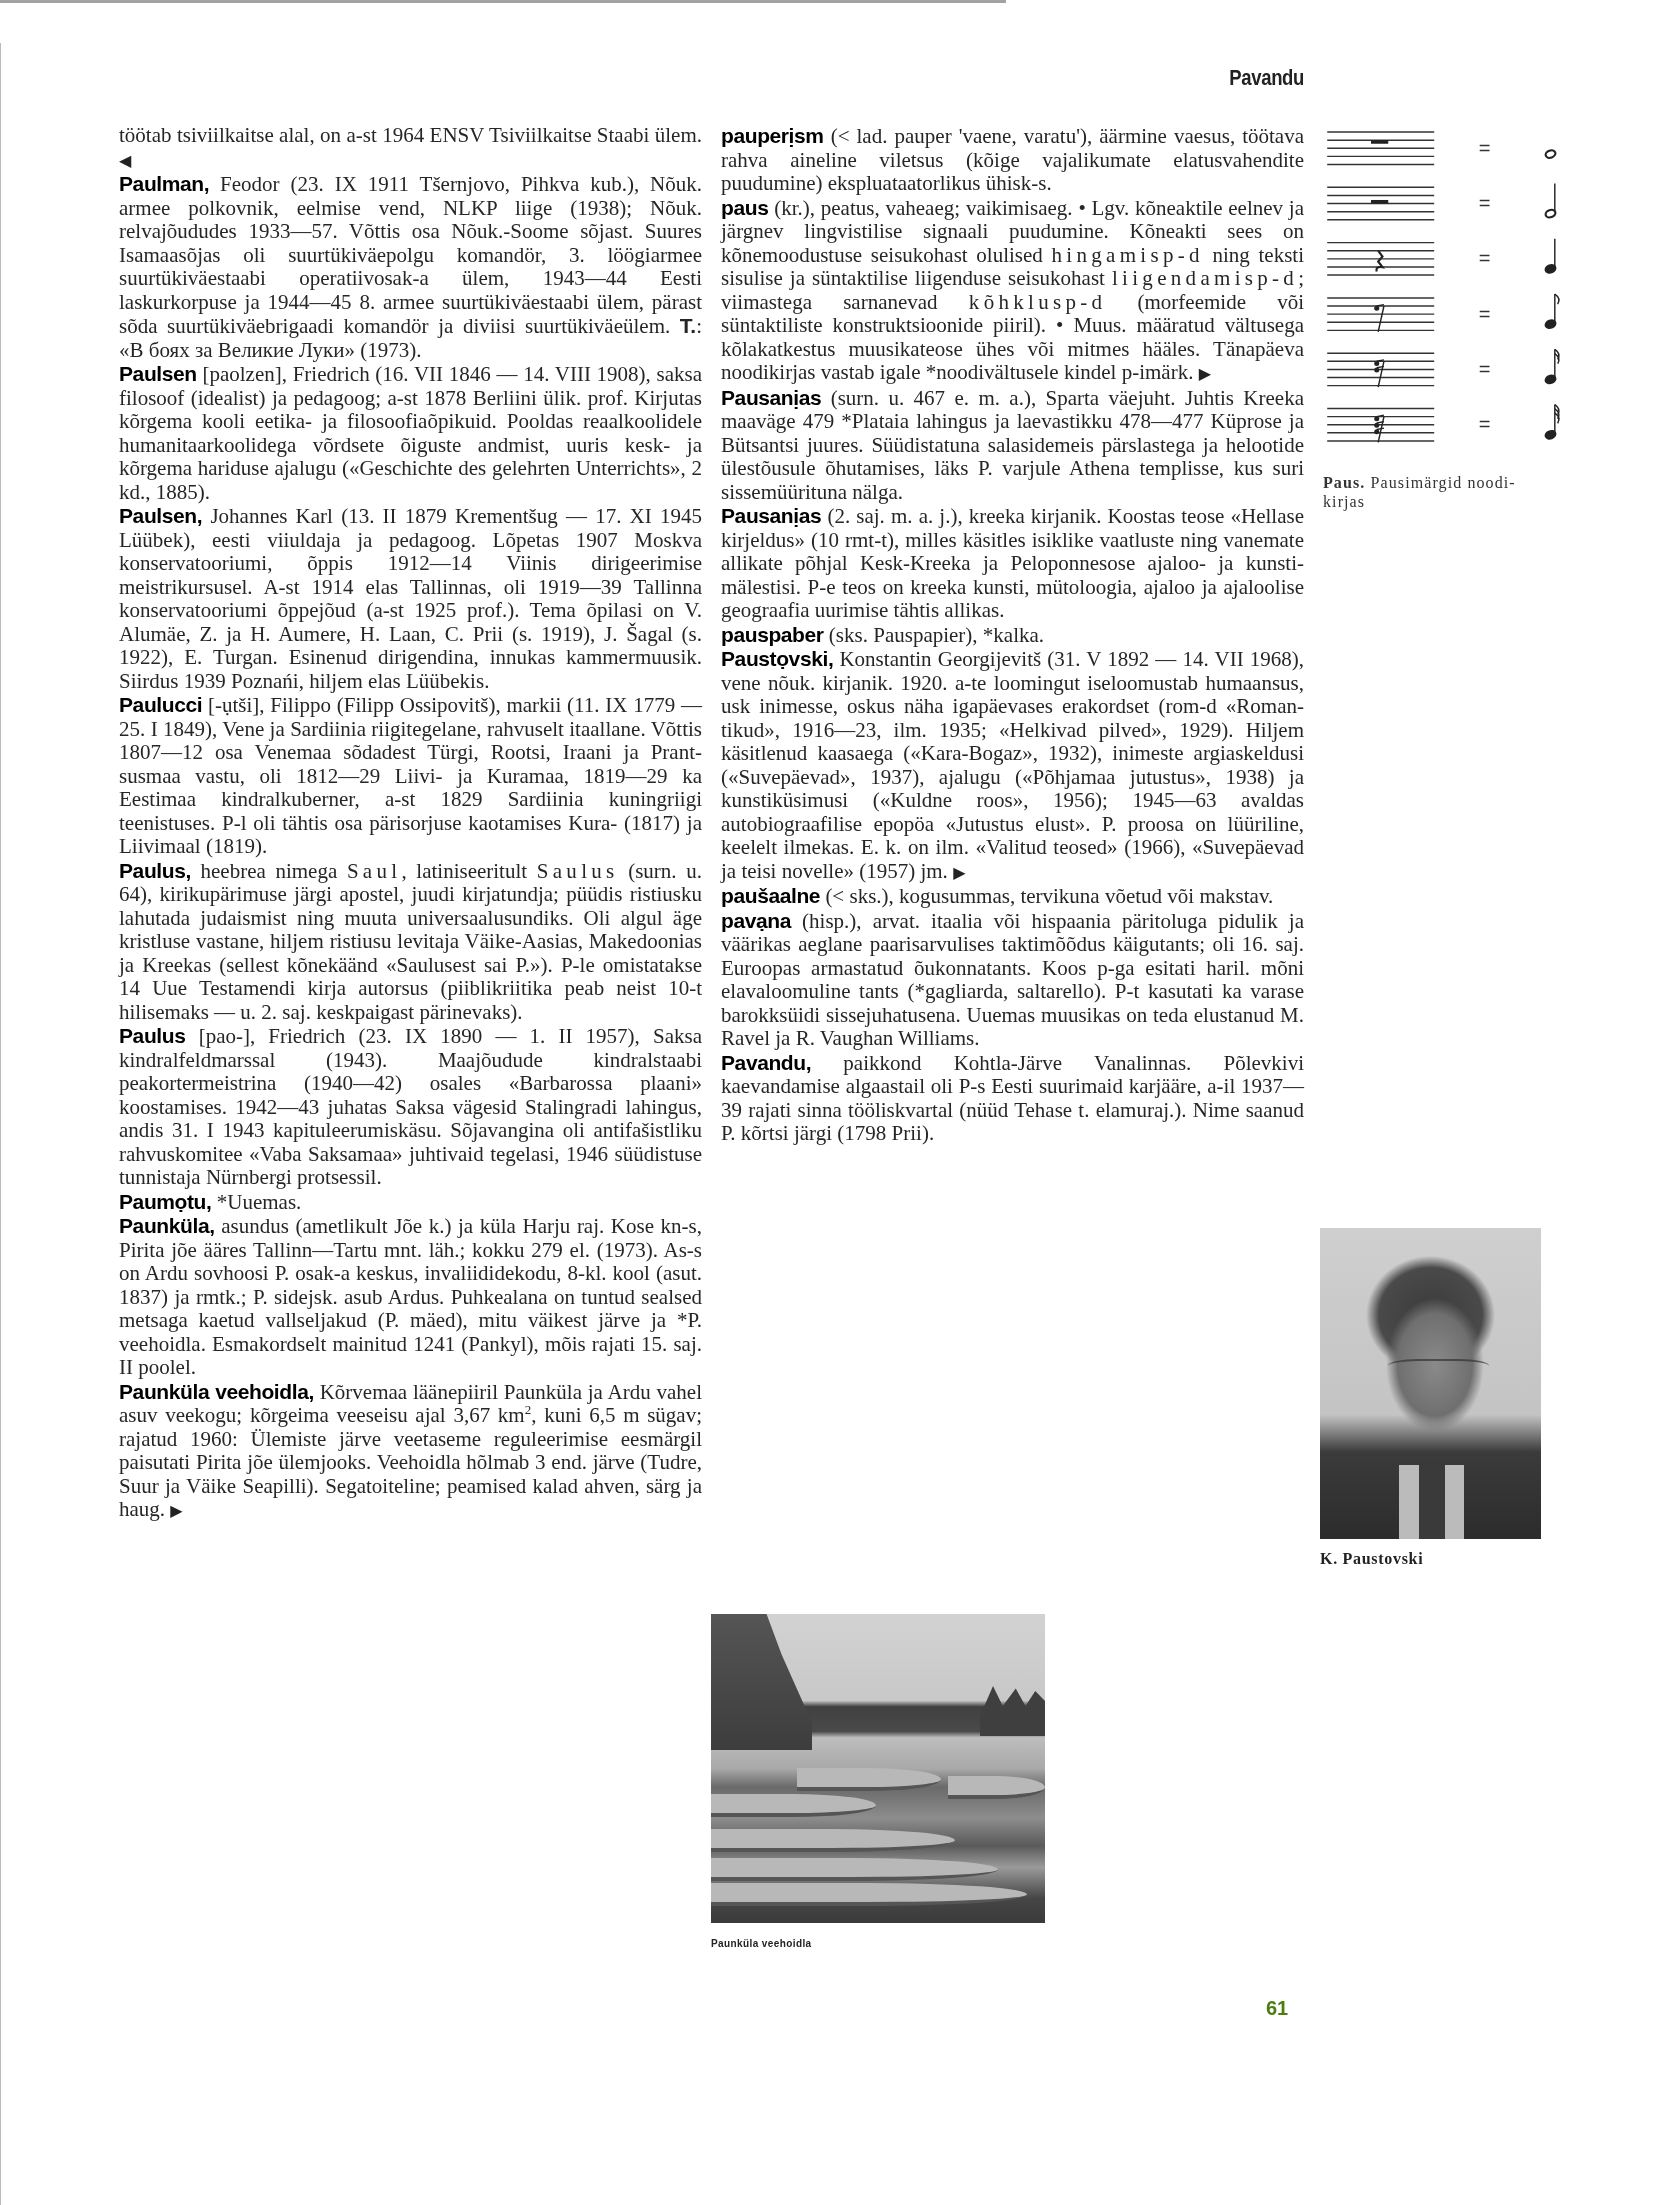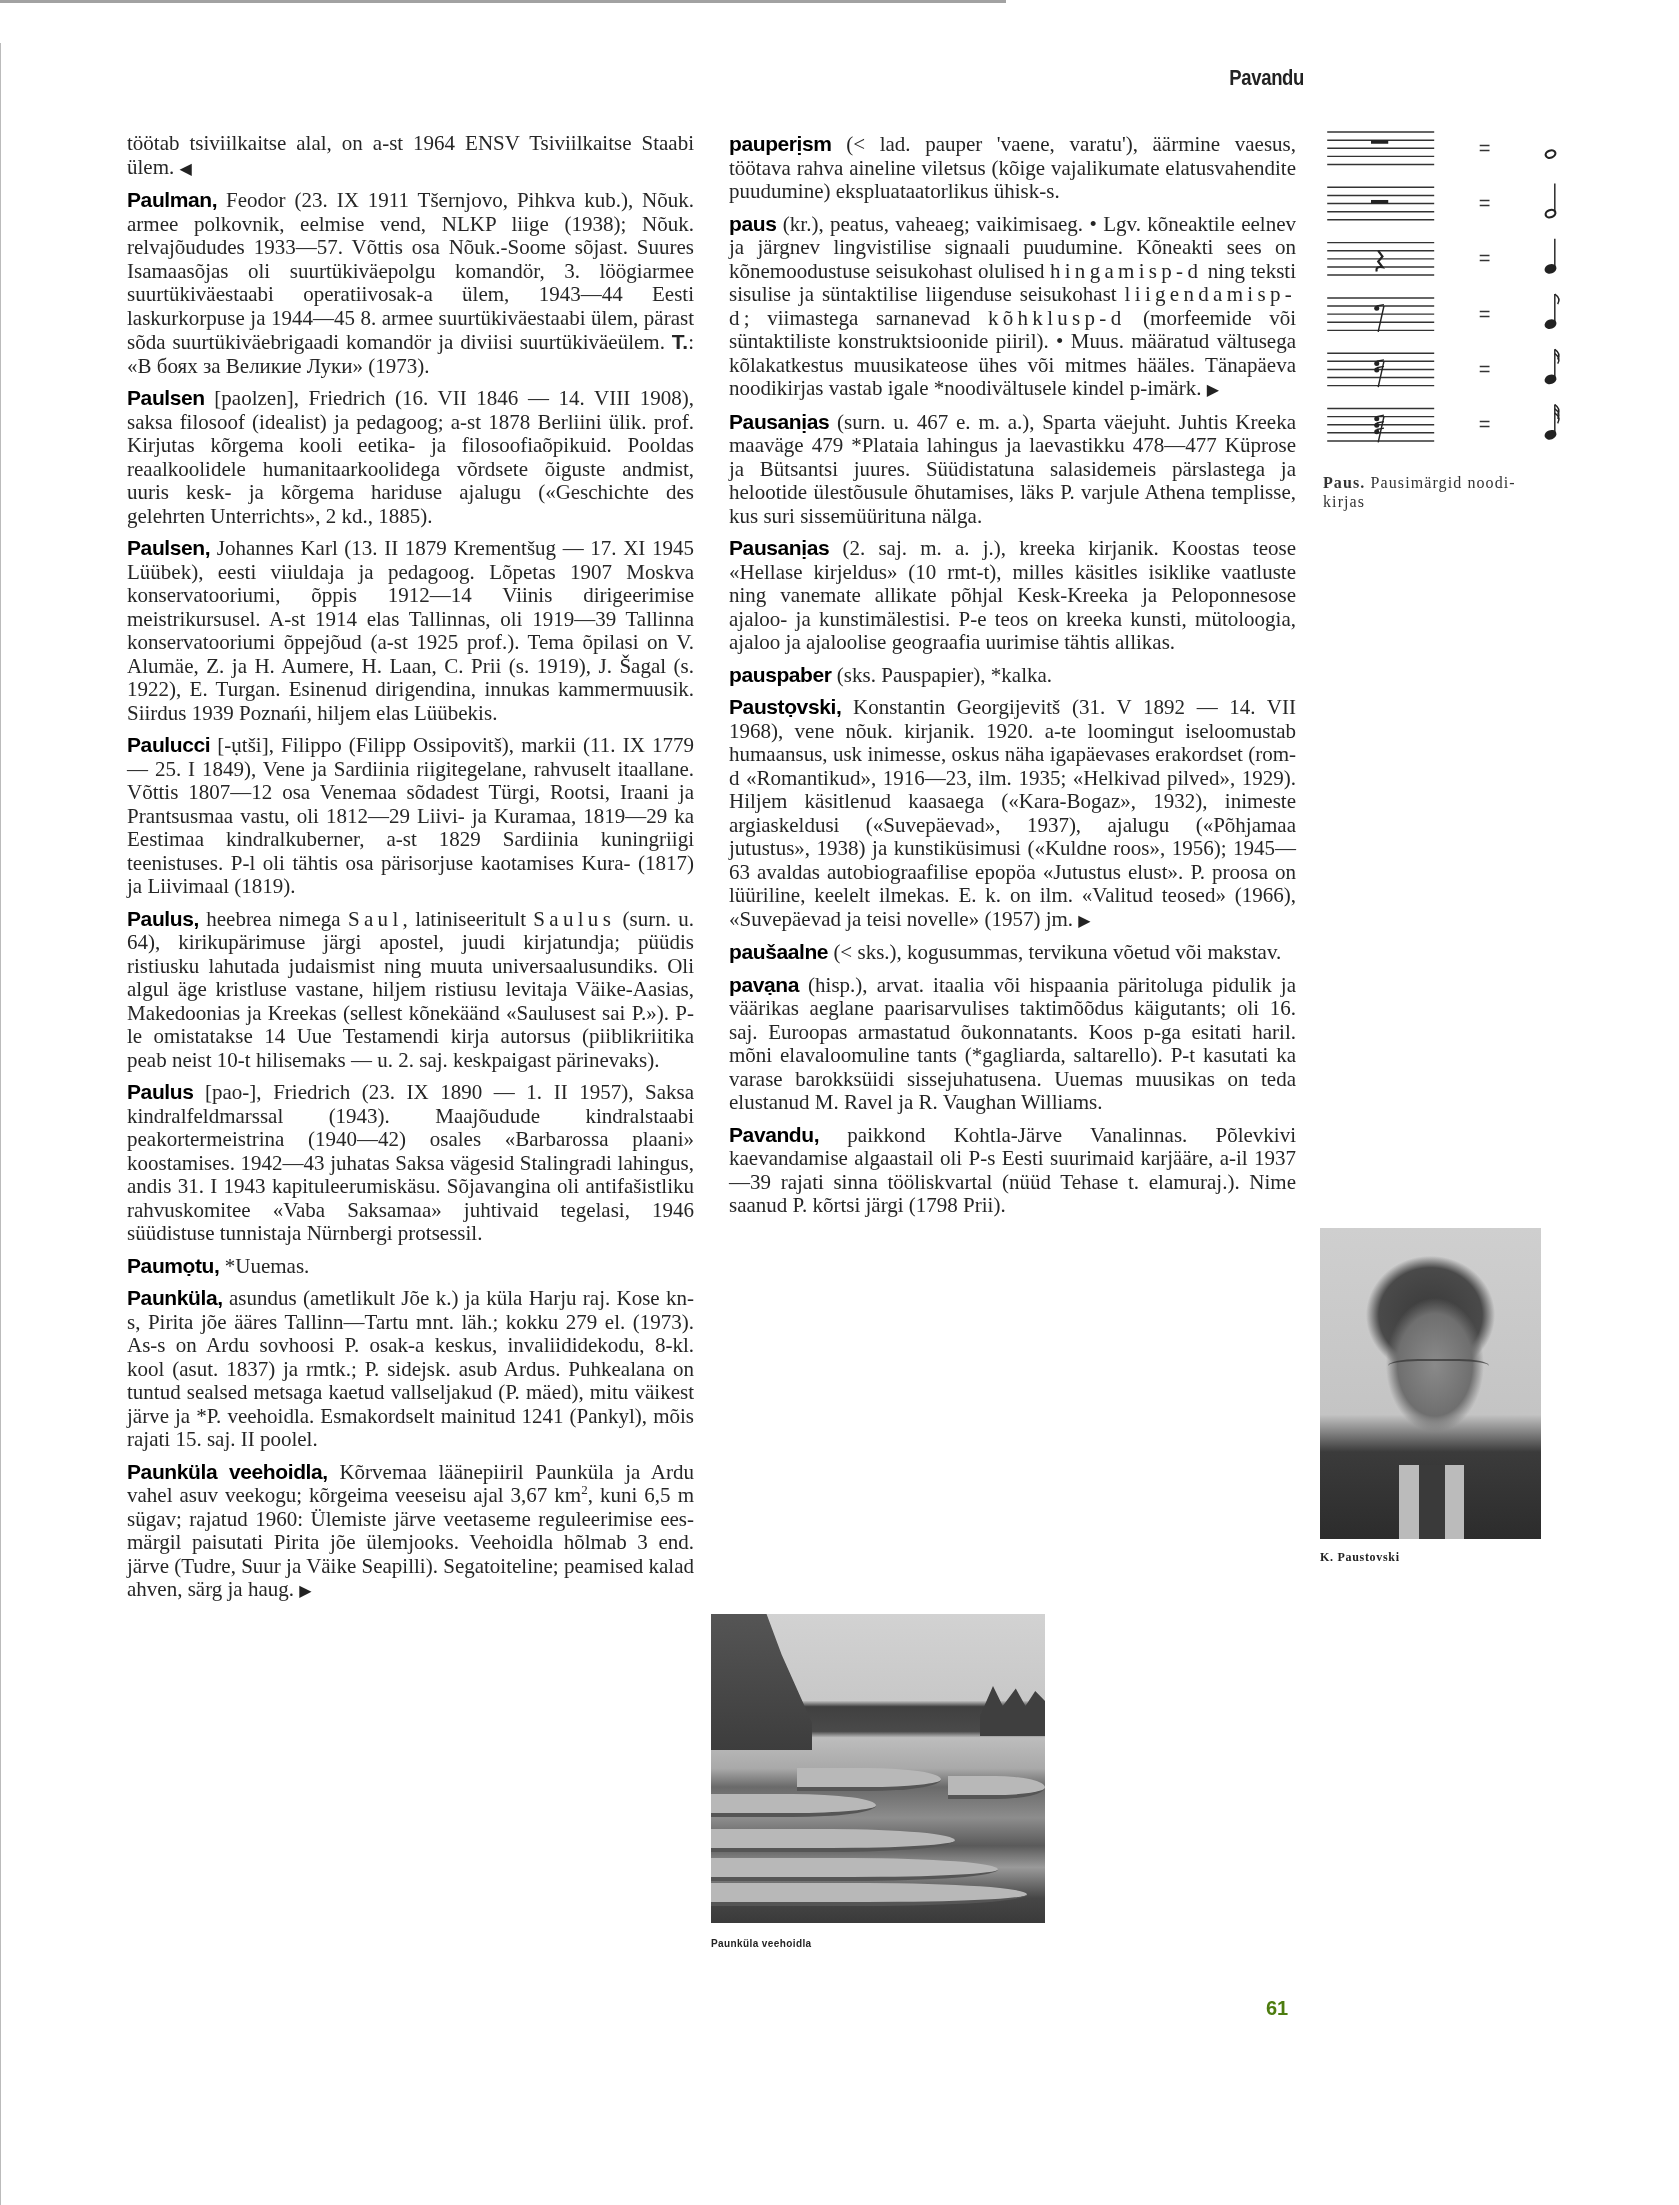--- a/index.html
+++ b/index.html
@@ -16,21 +16,21 @@
     font-size: 21.5px; letter-spacing: -0.4px; color: #222;
     transform: scaleX(0.86); transform-origin: right center;
   }
   .column {
     position: absolute; top: 124px;
     font-size: 21px; line-height: 23.5px;
     text-align: justify; hyphens: manual;
   }
   .col-left { left: 119px; width: 583px; }
   .col-mid  { left: 721px; width: 583px; }
-  .entry { margin: 8px; padding: 0; }
+  .entry { margin: 0; padding: 0; }
   .entry span { white-space: normal; }
   .hw {
     font-family: "Liberation Sans", "DejaVu Sans", sans-serif; font-weight: bold;
     font-size: 21px; letter-spacing: -0.4px; color: #000000;
   }
   .it { }
   .sp { letter-spacing: 4.3px; }
   .bd { font-weight: bold; font-family: "Liberation Sans", "DejaVu Sans", sans-serif; }
   .sup { font-size: 13px; vertical-align: super; line-height: 0; }
   .arrow { font-family: "DejaVu Sans", sans-serif; font-size: 16px; color: #222; }
@@ -52,21 +52,21 @@
       radial-gradient(ellipse 68px 93px at 52% 44%, #8a8a8a 0%, #6f6f6f 55%, rgba(0,0,0,0) 72%),
       radial-gradient(ellipse 86px 79px at 50% 28%, #3a3a3a 0%, #4a4a4a 60%, rgba(0,0,0,0) 75%),
       linear-gradient(180deg, #cfcfcf 0%, #c4c4c4 60%, #3b3b3b 72%, #2c2c2c 100%);
   }
   .portrait .shirt { position: absolute; left: 79px; top: 237px; width: 65px; height: 74px;
     background: linear-gradient(90deg, #bbb 0%, #bbb 30%, #3a3a3a 30%, #3a3a3a 70%, #bbb 70%); }
   .portrait .glasses { position: absolute; left: 68px; top: 131px; width: 101px; height: 21.5px;
     border-top: 2.9px solid #333; border-radius: 30%; opacity: .7; }
   .caption-bold {
     position: absolute; font-family: "Liberation Serif", "DejaVu Serif", serif; font-weight: bold;
-    font-size: 12px; letter-spacing: 0.7px; color: #222;
+    font-size: 16px; letter-spacing: 0.7px; color: #222;
   }
   .portrait-caption { left: 1320px; top: 1550px; }
 
   
   .lake-photo {
     position: absolute; left: 711px; top: 1614px; width: 334px; height: 309px; overflow: hidden;
     background: linear-gradient(180deg, #d2d2d2 0%, #c8c8c8 28%, #404040 30%, #4a4a4a 38%, #bdbdbd 40%, #a9a9a9 50%, #6a6a6a 56%, #8d8d8d 66%, #5a5a5a 75%, #9a9a9a 82%, #464646 92%, #3a3a3a 100%);
   }
   .lake-photo .trees { position: absolute; left: 0; top: 0; width: 101px; height: 136px;
     background: linear-gradient(180deg, #555 0%, #3d3d3d 100%); clip-path: polygon(0 0, 55% 0, 70% 30%, 100% 80%, 100% 100%, 0 100%); }

